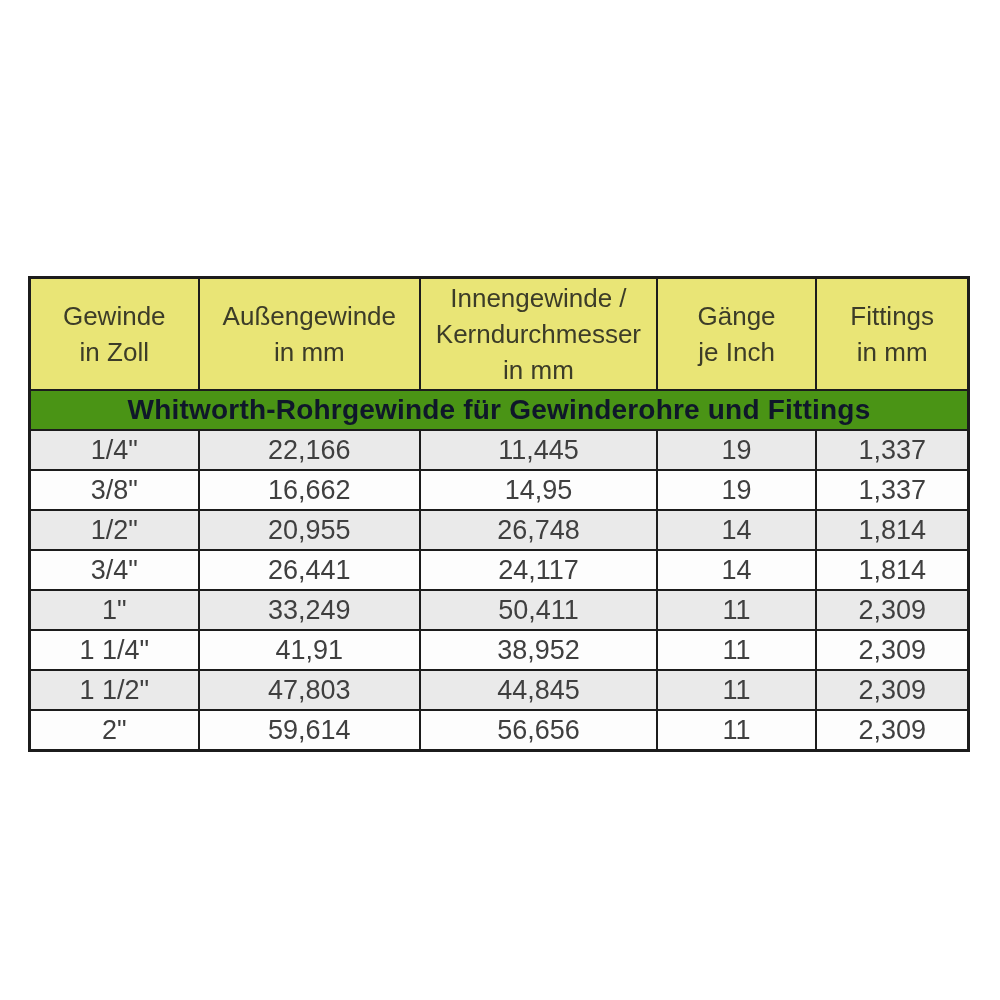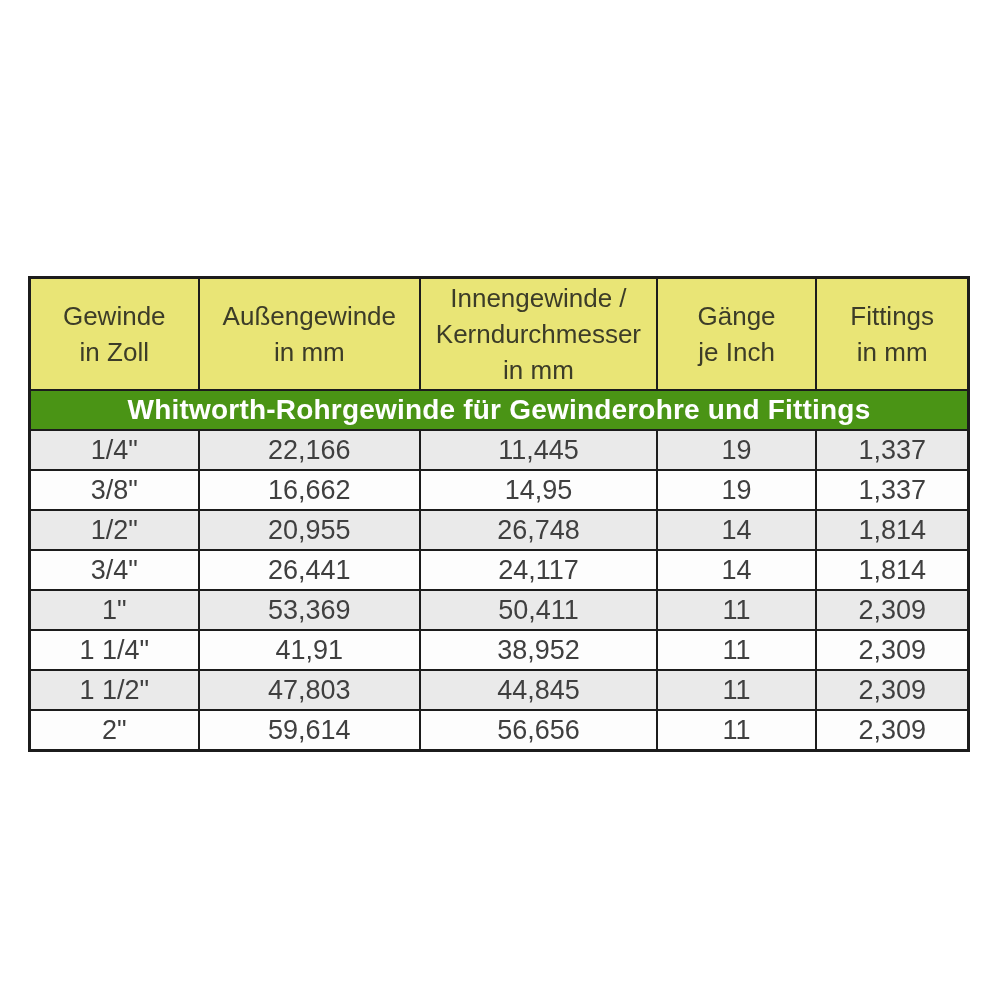--- a/index.html
+++ b/index.html
@@ -24,21 +24,21 @@
   }
   table.whitworth td, table.whitworth th {
     border: 2px solid #1c1c1c;
     text-align: center;
     vertical-align: middle;
     padding: 0;
     overflow: hidden;
   }
   tr.title-row td {
     background: #4a9415;
-    color: #ffffff;
+    color: #0f172a;
     font-weight: bold;
     font-size: 28px;
     height: 38px;
     letter-spacing: 0.2px;
   }
   thead th {
     background: #e9e576;
     color: #3c3c28;
     font-weight: normal;
     font-size: 26px;
@@ -110,21 +110,21 @@
         </tr>
         <tr>
           <td>3/4"</td>
           <td>26,441</td>
           <td>24,117</td>
           <td>14</td>
           <td>1,814</td>
         </tr>
         <tr>
           <td>1"</td>
-          <td>53,369</td>
+          <td>33,249</td>
           <td>50,411</td>
           <td>11</td>
           <td>2,309</td>
         </tr>
         <tr>
           <td>1 1/4"</td>
           <td>41,91</td>
           <td>38,952</td>
           <td>11</td>
           <td>2,309</td>

